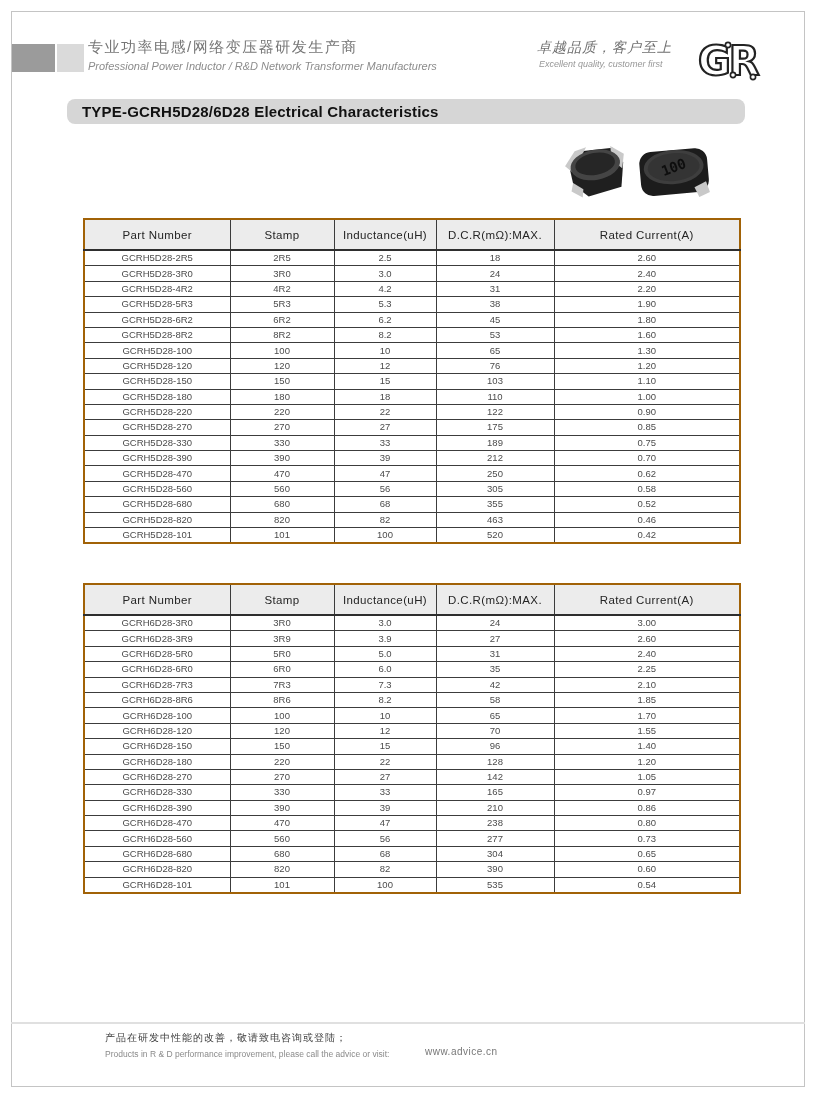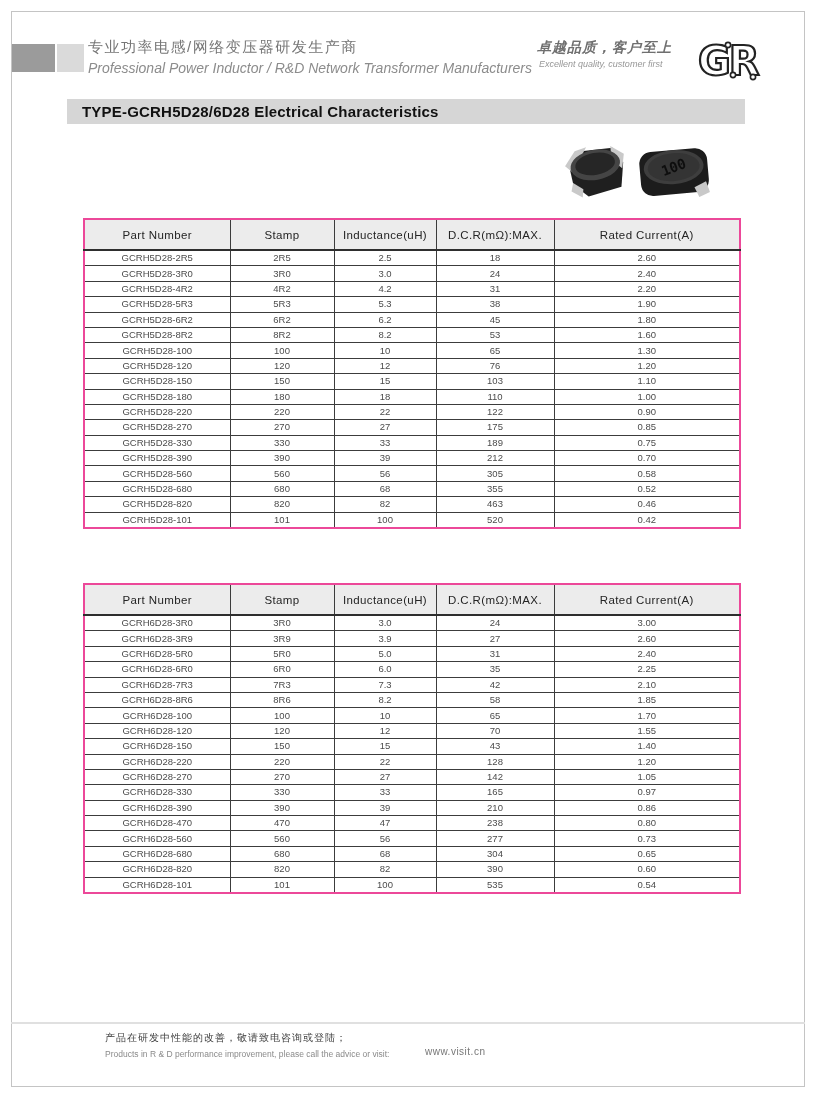--- a/index.html
+++ b/index.html
@@ -4,34 +4,34 @@
 <style>
   html,body{margin:0;padding:0;background:#fff;}
   .page{position:relative;width:817px;height:1101px;background:#fff;overflow:hidden;
         font-family:"Liberation Sans",sans-serif;}
   .page-border{position:absolute;left:11px;top:11px;width:792px;height:1074px;
         border:1px solid #c4c4c4;}
   
   .block-dark{position:absolute;left:12px;top:44px;width:43px;height:28px;background:#9b9b9b;}
   .block-light{position:absolute;left:57px;top:44px;width:27px;height:28px;background:#dadada;}
   .company-cn{position:absolute;left:88px;top:38px;font-size:15px;color:#767676;letter-spacing:1.5px;}
-  .company-en{position:absolute;left:88px;top:60px;font-size:14px;font-style:italic;color:#8c8c8c;}
-  .slogan-cn{position:absolute;left:537px;top:39px;font-size:14px;font-style:italic;color:#6f6f6f;letter-spacing:1px;font-weight:bold;}
+  .company-en{position:absolute;left:88px;top:60px;font-size:11px;font-style:italic;color:#8c8c8c;}
+  .slogan-cn{position:absolute;left:537px;top:39px;font-size:14px;font-style:italic;color:#6f6f6f;letter-spacing:1px;}
   .slogan-en{position:absolute;left:539px;top:59px;font-size:9px;font-style:italic;color:#979797;}
   .logo{position:absolute;left:697px;top:34px;width:66px;height:50px;}
   
   .title-bar{position:absolute;left:67px;top:99px;width:678px;height:25px;background:#d6d6d6;
         font-size:15px;font-weight:bold;color:#111;line-height:25px;padding-left:15px;
-        box-sizing:border-box;letter-spacing:0.2px;}
+        box-sizing:border-box;letter-spacing:0.2px;border-radius:8px;}
   
   .photo-left{position:absolute;left:558px;top:135px;}
   .photo-right{position:absolute;left:631px;top:141px;}
   
   table.spec{position:absolute;left:83px;width:656px;border-collapse:collapse;
-        border:2px solid #ec4899;table-layout:fixed;}
+        border:2px solid #a16207;table-layout:fixed;}
   table.t1{top:218px;}
   table.t2{top:583px;}
   table.spec th{background:#ececec;height:27px;font-size:11.5px;font-weight:normal;
         color:#252525;border:1px solid #3c3c3c;border-bottom:2px solid #2e2e2e;
         letter-spacing:0.4px;}
   table.spec td{height:14.4px;font-size:9.5px;color:#4b4b4b;text-align:center;
         border:1px solid #3c3c3c;padding:0;line-height:14px;}
   .c1{width:146px}.c2{width:104px}.c3{width:102px}.c4{width:118px}.c5{width:186px}
   
   .footer-line{position:absolute;left:11px;top:1022px;width:794px;height:2px;background:#e0e0e0;}
@@ -196,20 +196,27 @@
           <td>0.75</td>
         </tr>
         <tr>
           <td>GCRH5D28-390</td>
           <td>390</td>
           <td>39</td>
           <td>212</td>
           <td>0.70</td>
         </tr>
         <tr>
+          <td>GCRH5D28-470</td>
+          <td>470</td>
+          <td>47</td>
+          <td>250</td>
+          <td>0.62</td>
+        </tr>
+        <tr>
           <td>GCRH5D28-560</td>
           <td>560</td>
           <td>56</td>
           <td>305</td>
           <td>0.58</td>
         </tr>
         <tr>
           <td>GCRH5D28-680</td>
           <td>680</td>
           <td>68</td>
@@ -304,25 +311,25 @@
           <td>GCRH6D28-120</td>
           <td>120</td>
           <td>12</td>
           <td>70</td>
           <td>1.55</td>
         </tr>
         <tr>
           <td>GCRH6D28-150</td>
           <td>150</td>
           <td>15</td>
-          <td>43</td>
+          <td>96</td>
           <td>1.40</td>
         </tr>
         <tr>
-          <td>GCRH6D28-220</td>
+          <td>GCRH6D28-180</td>
           <td>220</td>
           <td>22</td>
           <td>128</td>
           <td>1.20</td>
         </tr>
         <tr>
           <td>GCRH6D28-270</td>
           <td>270</td>
           <td>27</td>
           <td>142</td>
@@ -376,14 +383,14 @@
           <td>100</td>
           <td>535</td>
           <td>0.54</td>
         </tr>
       </tbody>
   </table>
 
   <div class="footer-line"></div>
   <div class="note-cn">产品在研发中性能的改善，敬请致电咨询或登陆；</div>
   <div class="note-en">Products in R &amp; D performance improvement, please call the advice or visit:</div>
-  <div class="website">www.visit.cn</div>
+  <div class="website">www.advice.cn</div>
 </div>
 
 </body></html>

